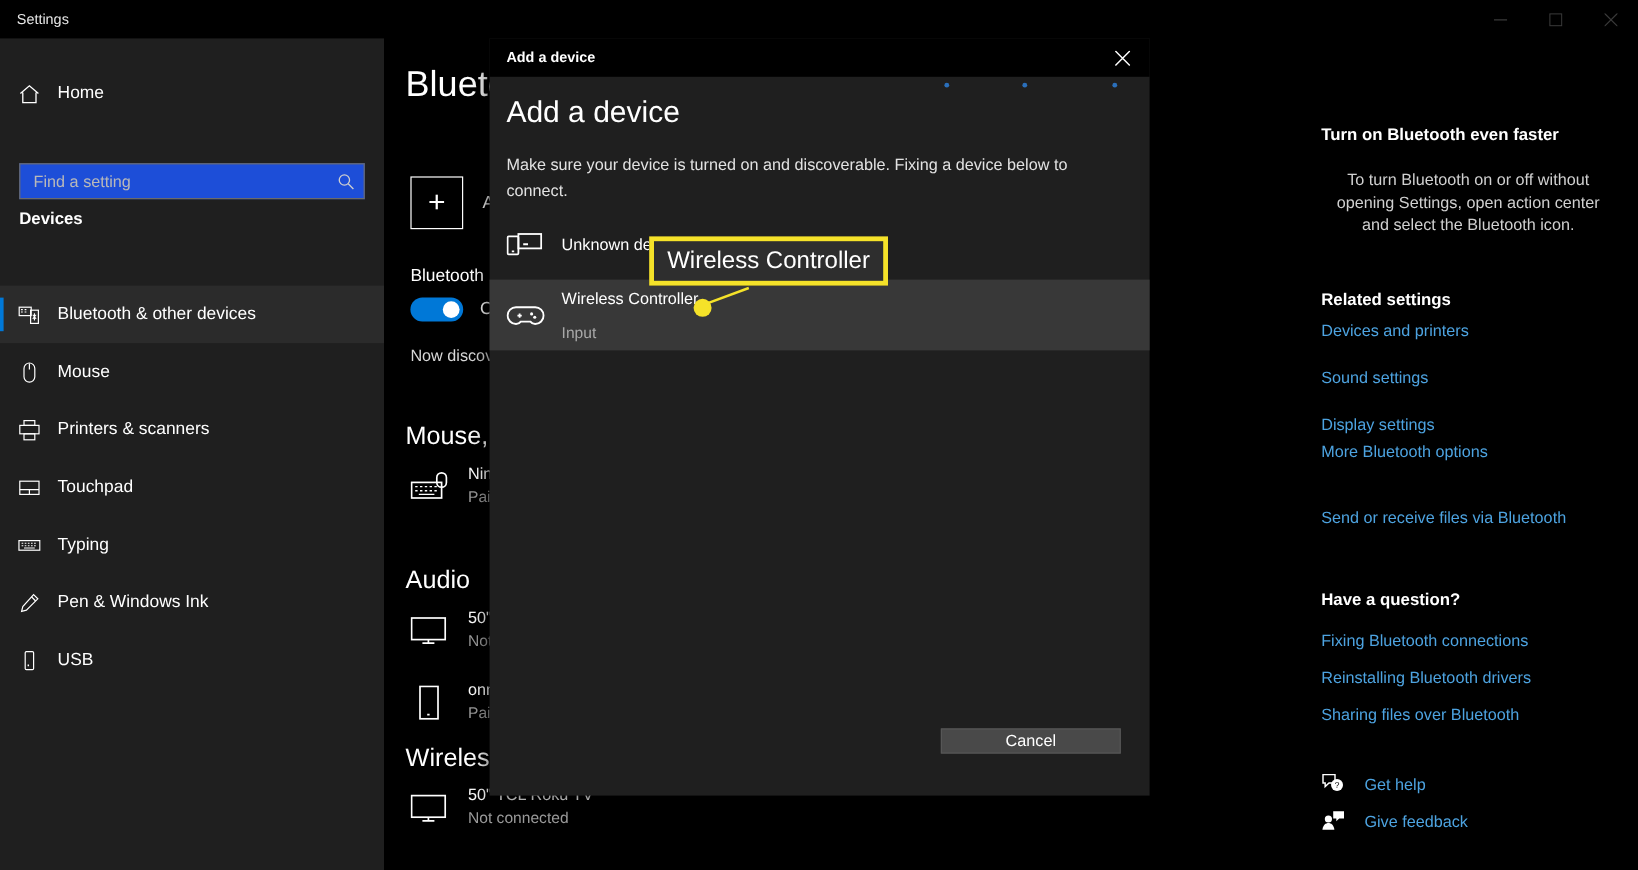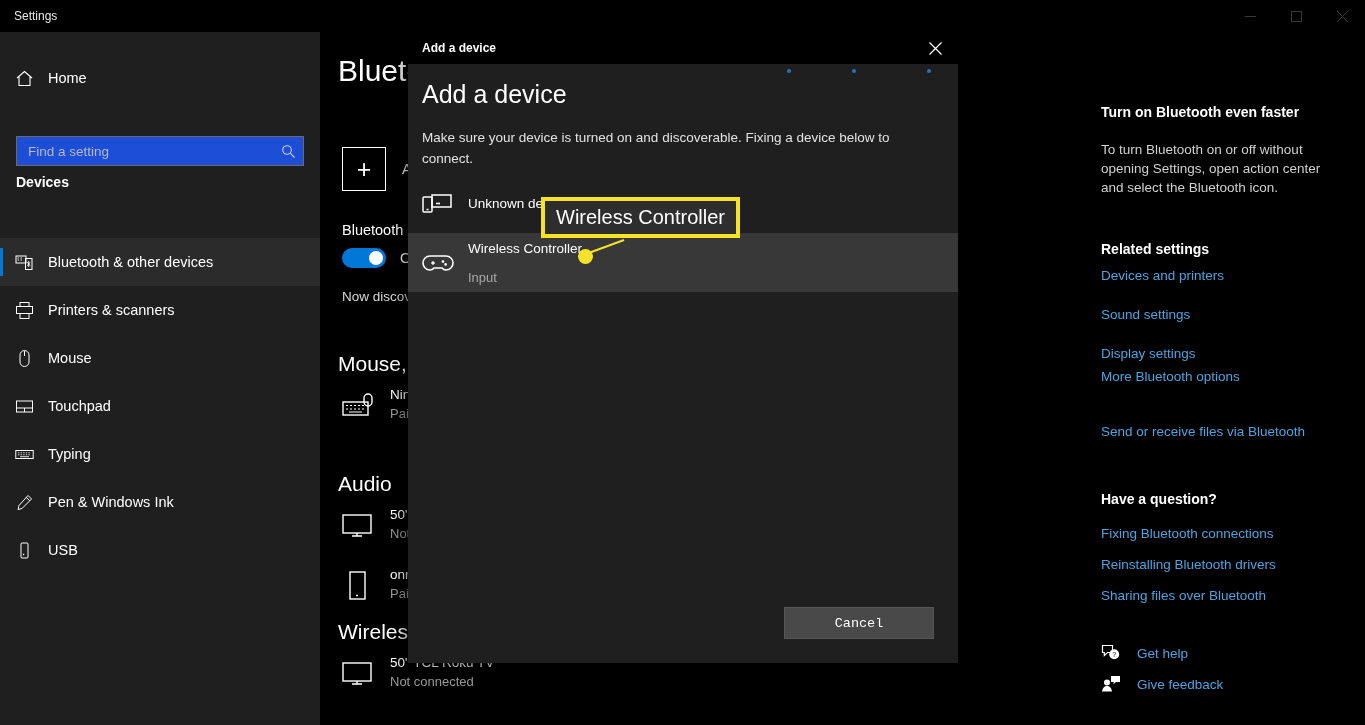--- a/index.html
+++ b/index.html
@@ -153,20 +153,21 @@
   }
   .dev-text { padding-top: 1px; }
   .dev-name { font-size: 13.5px; color: #ffffff; white-space: nowrap; }
   .dev-sub { font-size: 13px; color: #9b9b9b; margin-top: 4px; white-space: nowrap; }
 
   
   .rightpanel {
     position: absolute; left: 1080px; top: 32px;
     width: 285px; height: 693px;
     background: #000;
+    text-align: center;
   }
   .rp-head {
     position: absolute; left: 21px;
     font-size: 14px; font-weight: bold; color: #ffffff;
   }
   .rp-body {
     position: absolute; left: 21px; width: 245px;
     font-size: 13.5px; color: #d0d0d0; line-height: 19px;
   }
   .rp-link {
@@ -230,25 +231,25 @@
   }
   .dlg-row.selected { background: #383838; }
   .dlg-row .ic {
     width: 46px; min-width: 46px; color: #ffffff;
     display: flex; align-items: center;
   }
   .dlg-row .nm { font-size: 13.5px; color: #ffffff; }
   .dlg-row .sb { font-size: 13px; color: #a8a8a8; margin-top: 14px; }
   .cancel-btn {
     position: absolute; left: 376px; top: 575px;
-    width: 150px; height: 32px;
+    width: 150px; height: 21px;
     background: #494949;
     border: 1px solid #565656;
     color: #ffffff; font-size: 13.5px;
-    font-family: Liberation Mono, monospace;
+    font-family: Liberation Sans, sans-serif;
     display: flex; align-items: center; justify-content: center;
   }
 
   
   .anno-line {
     position: absolute; left: 0; top: 0;
     width: 1365px; height: 725px;
     pointer-events: none;
   }
   .anno-box {
@@ -326,36 +327,36 @@
             <rect x="10.5" y="5.5" width="6.5" height="11" fill="none" stroke="currentColor" stroke-width="1"></rect>
             <path d="M13.7 8 V14 M12.3 9.3 L15.1 12.7 M12.3 12.7 L15.1 9.3" stroke="currentColor" stroke-width="0.9"></path>
           </svg>
         </span>
         <span class="nav-label">Bluetooth &amp; other devices</span>
       </div>
 
       <div class="nav-item">
         <span class="nav-icon">
           <svg width="19" height="19" viewBox="0 0 19 19">
+            <rect x="5" y="1.5" width="9" height="16" rx="4.5" fill="none" stroke="currentColor" stroke-width="1"></rect>
+            <path d="M9.5 2 V7" stroke="currentColor" stroke-width="1"></path>
+          </svg>
+        </span>
+        <span class="nav-label">Mouse</span>
+      </div>
+
+      <div class="nav-item">
+        <span class="nav-icon">
+          <svg width="19" height="19" viewBox="0 0 19 19">
             <rect x="5" y="1.5" width="9" height="4" fill="none" stroke="currentColor" stroke-width="1"></rect>
             <rect x="1.5" y="5.5" width="16" height="7" fill="none" stroke="currentColor" stroke-width="1"></rect>
             <rect x="5" y="12.5" width="9" height="5" fill="none" stroke="currentColor" stroke-width="1"></rect>
           </svg>
         </span>
         <span class="nav-label">Printers &amp; scanners</span>
-      </div>
-
-      <div class="nav-item">
-        <span class="nav-icon">
-          <svg width="19" height="19" viewBox="0 0 19 19">
-            <rect x="5" y="1.5" width="9" height="16" rx="4.5" fill="none" stroke="currentColor" stroke-width="1"></rect>
-            <path d="M9.5 2 V7" stroke="currentColor" stroke-width="1"></path>
-          </svg>
-        </span>
-        <span class="nav-label">Mouse</span>
       </div>
 
       <div class="nav-item">
         <span class="nav-icon">
           <svg width="19" height="19" viewBox="0 0 19 19">
             <rect x="1.5" y="4" width="16" height="11" fill="none" stroke="currentColor" stroke-width="1"></rect>
             <path d="M1.5 11 H17.5 M9.5 11 V15" stroke="currentColor" stroke-width="1"></path>
           </svg>
         </span>
         <span class="nav-label">Touchpad</span>

